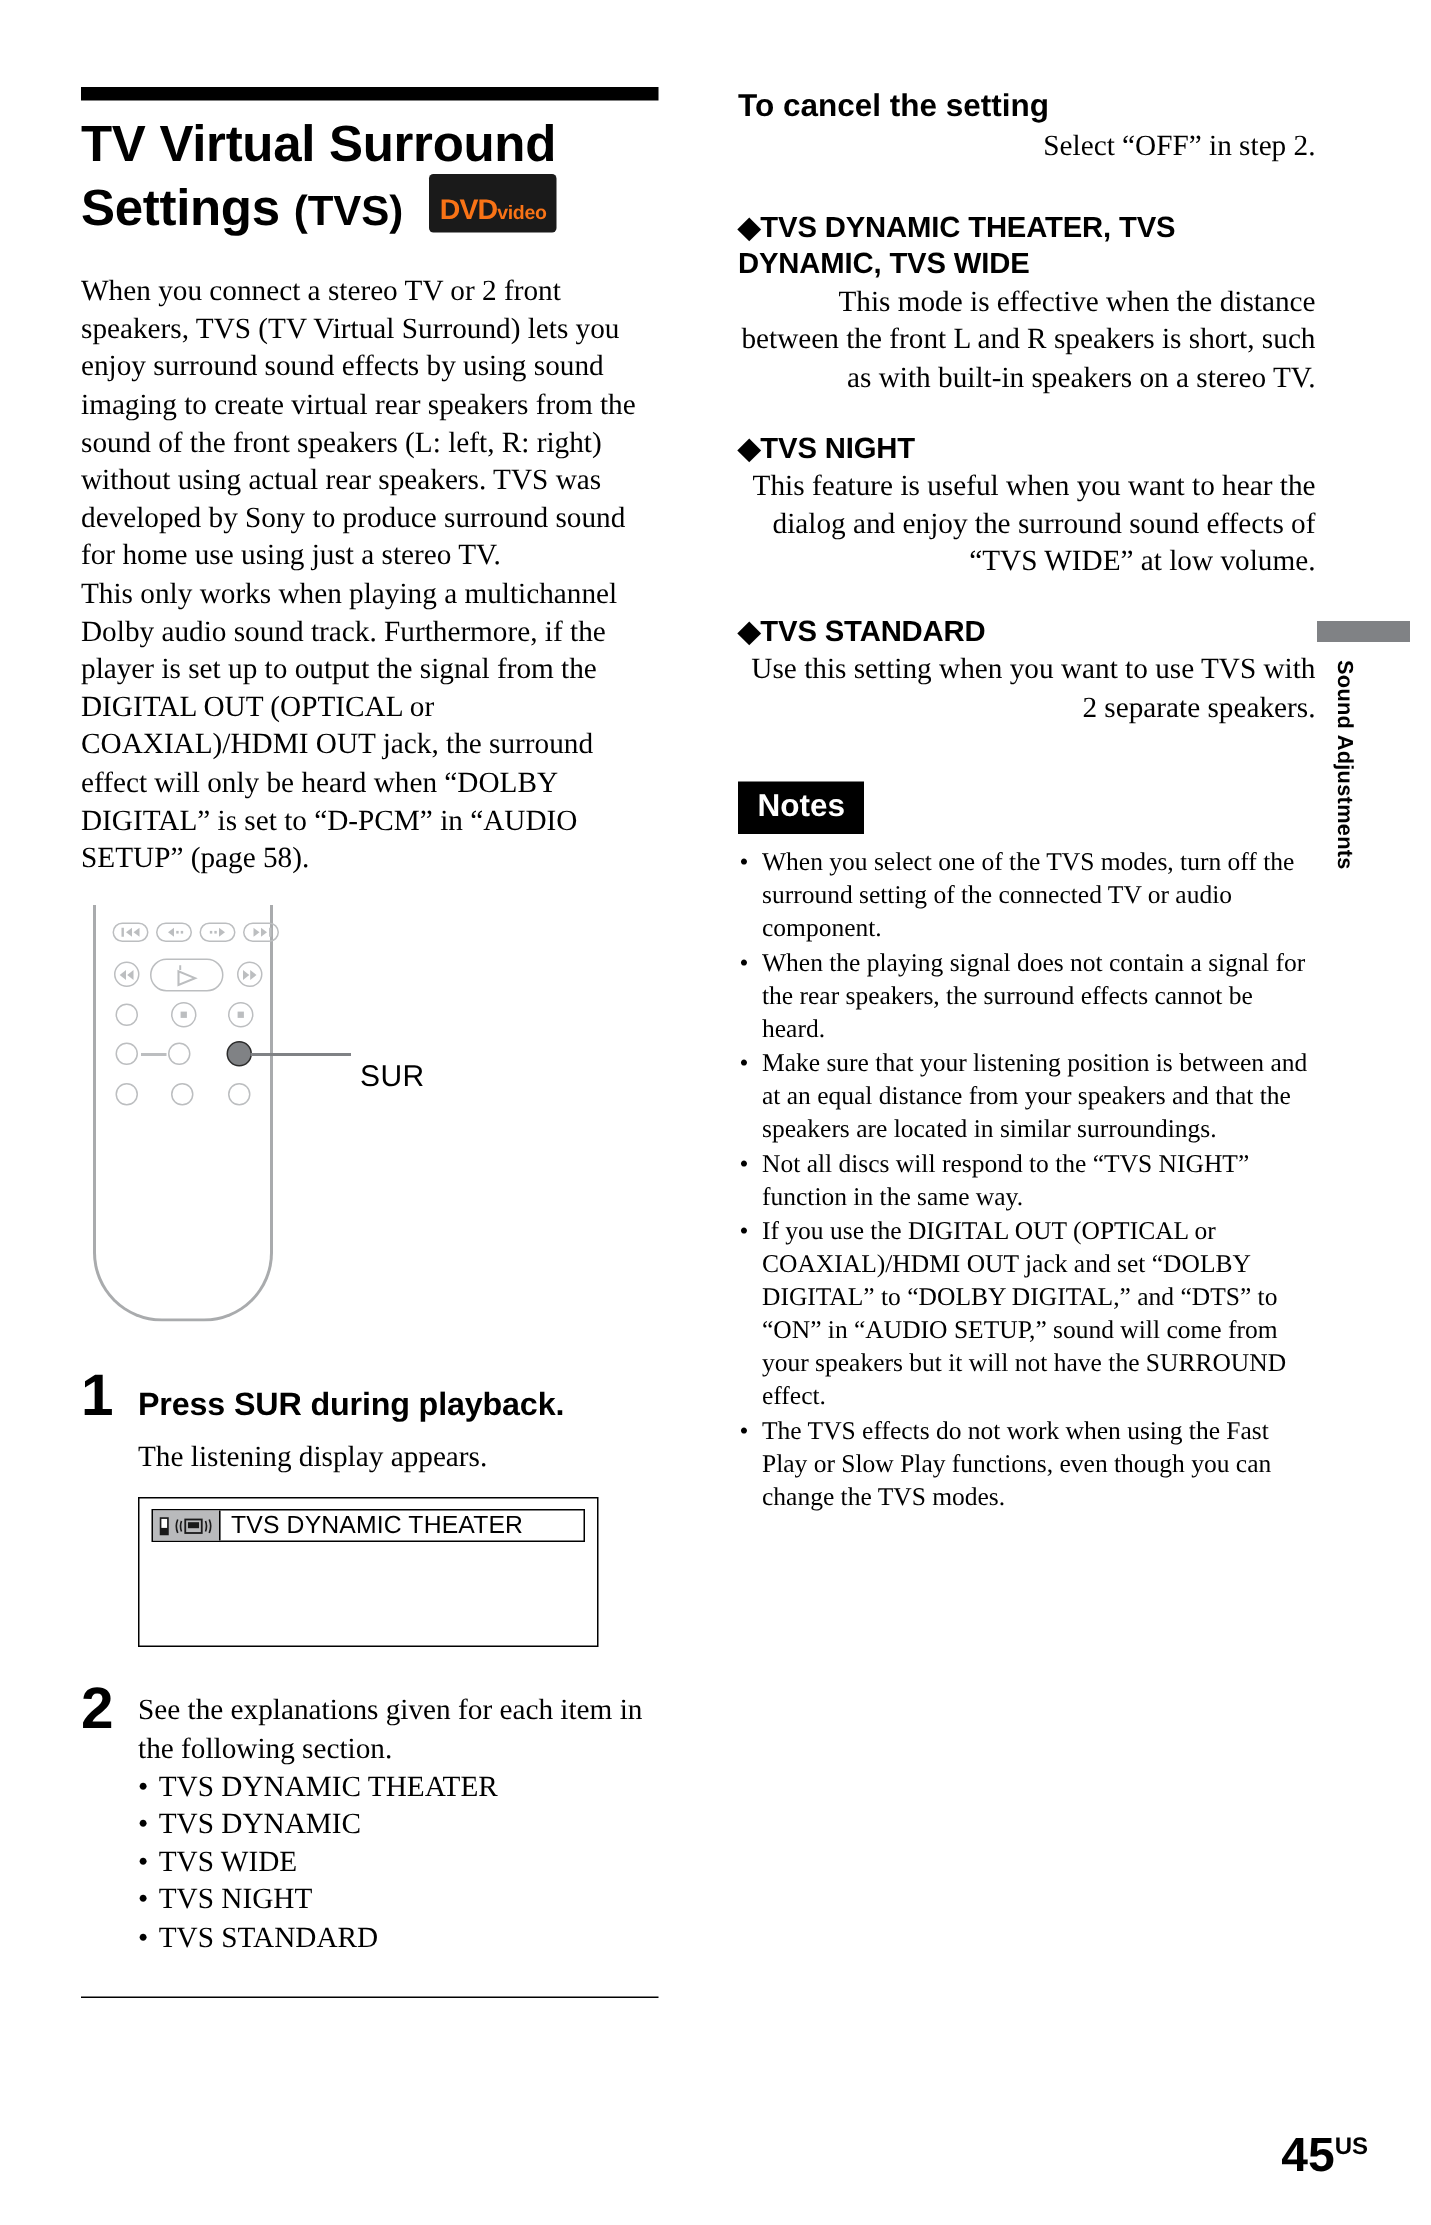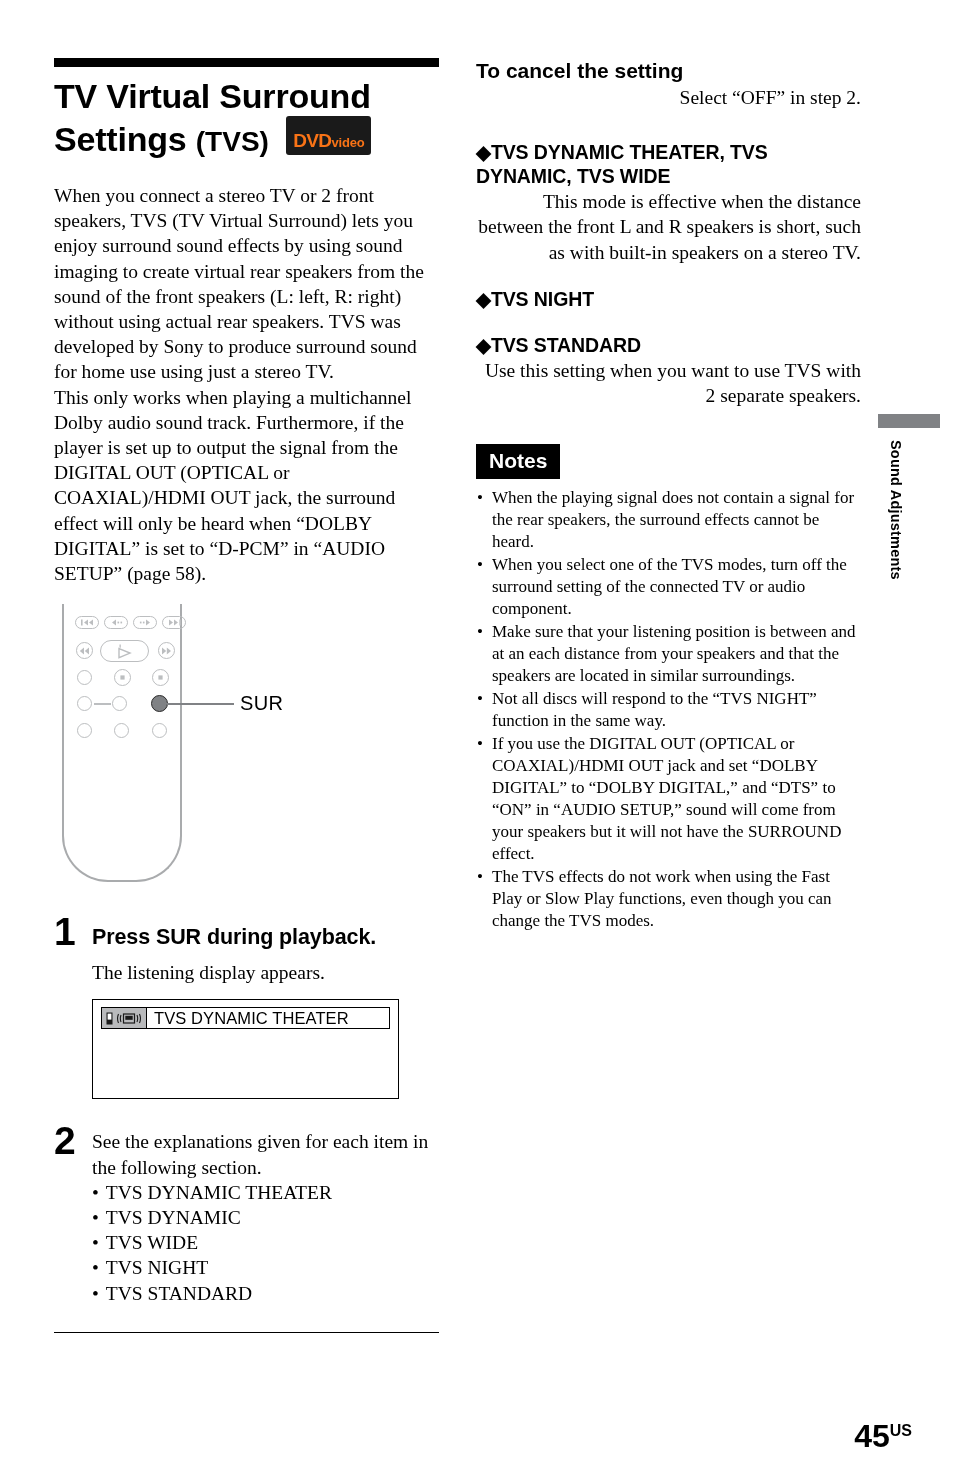--- a/index.html
+++ b/index.html
@@ -11,21 +11,21 @@
     position:relative;
     overflow:hidden;
   }
   .page{position:absolute;inset:0;}
 
   
   .col-left{
     position:absolute;left:54px;top:58px;width:385px;
   }
   .col-right{
-    position:absolute;left:476px;top:58px;width:385px;
+    position:absolute;left:492px;top:58px;width:385px;
   }
 
   
   .title-rule{
     height:9px;background:#000;width:385px;margin:0 0 10px 0;
   }
   .title{
     font-family:"Liberation Sans", sans-serif;
     font-weight:bold;
     font-size:34px;
@@ -308,21 +308,21 @@
             <rect x="1.4" y="1.4" width="4.2" height="4.2" fill="#bcbec0"></rect>
           </svg>
       </div>
 
       <div class="btn circ-plain" style="left:23px;top:92px;"></div>
       <div class="link-line" style="left:40px;top:99px;width:17px;"></div>
       <div class="btn circ-plain" style="left:58px;top:92px;"></div>
       <div class="btn sur-btn" style="left:97px;top:91px;"></div>
 
       <div class="leader" style="left:113px;top:99px;width:67px;"></div>
-      <div class="sur-label" style="left:186px;top:88px;">SUR</div>
+      <div class="sur-label" style="left:186px;top:104px;">SUR</div>
 
       <div class="btn circ-plain" style="left:23px;top:119px;"></div>
       <div class="btn circ-plain" style="left:60px;top:119px;"></div>
       <div class="btn circ-plain" style="left:98px;top:119px;"></div>
     </div>
 
     <div class="step">
       <div class="step-num">1</div>
       <div class="step-head">Press SUR during playback.</div>
       <div class="step-sub">The listening display appears.</div>
@@ -365,30 +365,31 @@
 
   <div class="col-right">
 
     <h2 class="h-sans">To cancel the setting</h2>
     <p class="r-p">Select “OFF” in step 2.</p>
 
     <h3 class="h-diamond" style="margin-top:30px;">◆TVS DYNAMIC THEATER, TVS DYNAMIC, TVS WIDE</h3>
     <p class="r-p">This mode is effective when the distance between the front L and R speakers is short, such as with built-in speakers on a stereo TV.</p>
 
     <h3 class="h-diamond">◆TVS NIGHT</h3>
+    <p class="r-p">This feature is useful when you want to hear the dialog and enjoy the surround sound effects of “TVS WIDE” at low volume.</p>
 
     <h3 class="h-diamond">◆TVS STANDARD</h3>
     <p class="r-p">Use this setting when you want to use TVS with 2 separate speakers.</p>
 
     <div class="notes-badge">Notes</div>
 
     <ul class="notes-list">
+      <li>When you select one of the TVS modes, turn off the surround setting of the connected TV or audio component.</li>
       <li>When the playing signal does not contain a signal for the rear speakers, the surround effects cannot be heard.</li>
-      <li>When you select one of the TVS modes, turn off the surround setting of the connected TV or audio component.</li>
-      <li>Make sure that your listening position is between and at an each distance from your speakers and that the speakers are located in similar surroundings.</li>
+      <li>Make sure that your listening position is between and at an equal distance from your speakers and that the speakers are located in similar surroundings.</li>
       <li>Not all discs will respond to the “TVS NIGHT” function in the same way.</li>
       <li>If you use the DIGITAL OUT (OPTICAL or COAXIAL)/HDMI OUT jack and set “DOLBY DIGITAL” to “DOLBY DIGITAL,” and “DTS” to “ON” in “AUDIO SETUP,” sound will come from your speakers but it will not have the SURROUND effect.</li>
       <li>The TVS effects do not work when using the Fast Play or Slow Play functions, even though you can change the TVS modes.</li>
     </ul>
   </div>
 
   <div class="side-tab">
     <div class="side-bar"></div>
     <div class="side-text">Sound Adjustments</div>
   </div>

